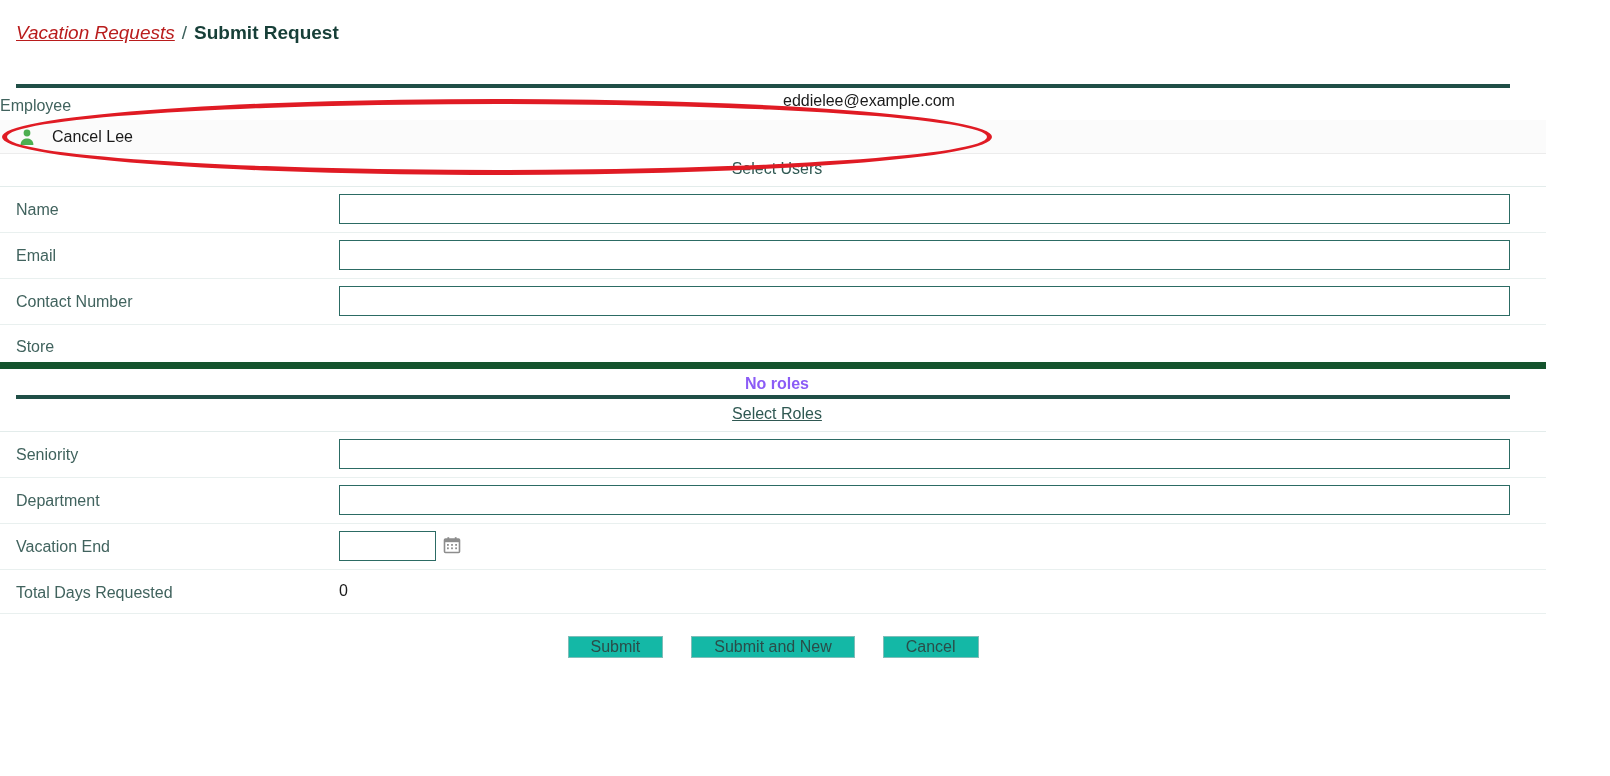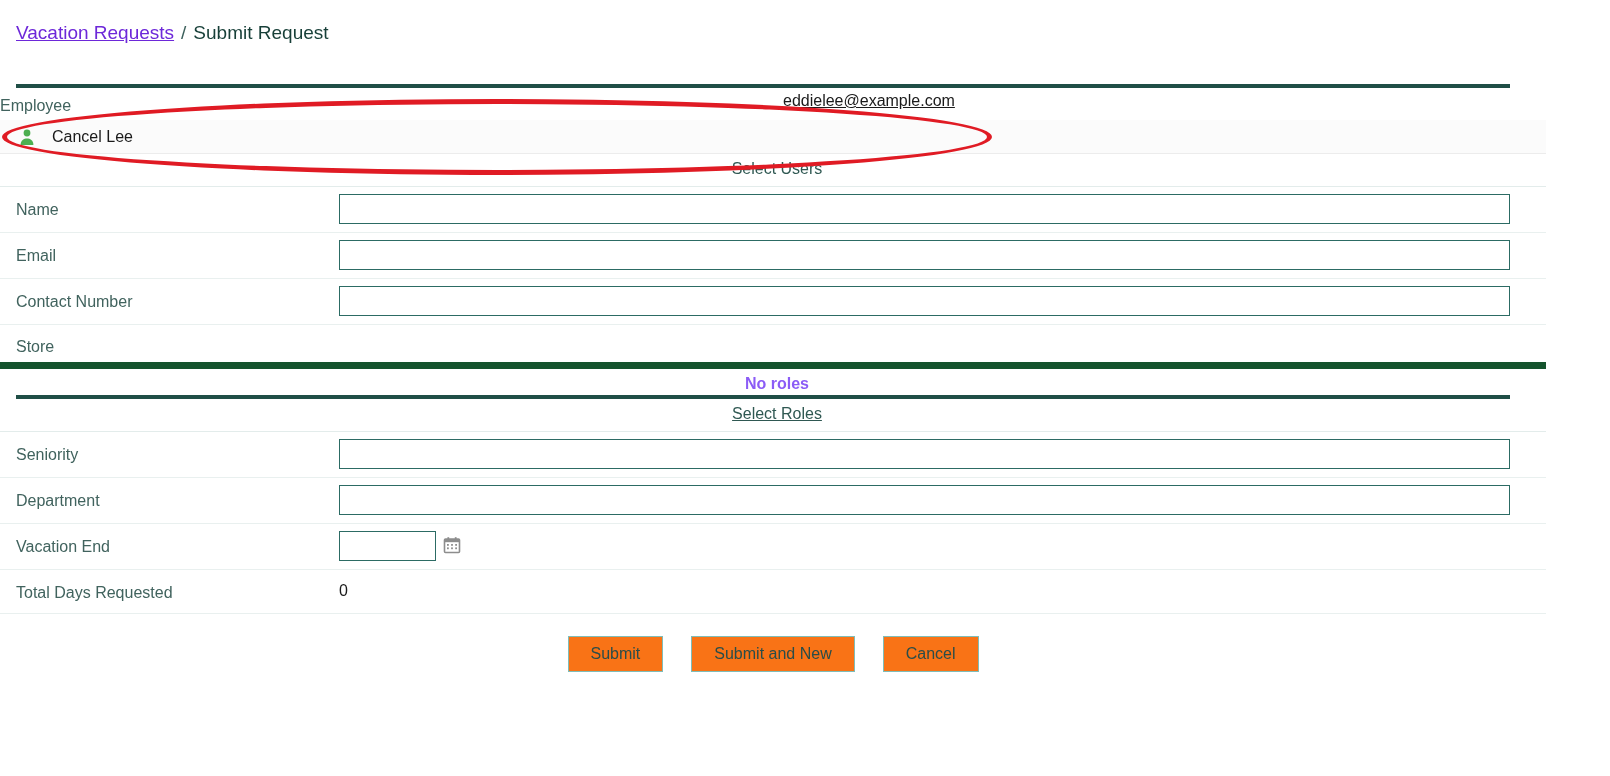--- a/index.html
+++ b/index.html
@@ -18,31 +18,32 @@
   }
 
   
   .breadcrumb {
     padding: 19px 0 0 16px;
     font-size: 19px;
     line-height: 28px;
     white-space: nowrap;
   }
   .crumb-link {
-    color: #6d28d9;
+    color: #b91c1c;
     text-decoration: underline;
     cursor: pointer;
+    font-style: italic;
   }
   .crumb-sep {
     color: #3b5f5a;
     padding: 0 7px;
   }
   .crumb-current {
     color: #173f38;
-    font-weight: normal;
+    font-weight: bold;
   }
 
   
   .sheet {
     position: absolute;
     top: 84px;
     left: 0;
     width: 1610px;
   }
 
@@ -83,21 +84,20 @@
   .employee-name {
     font-size: 16px;
     color: #1a1a1a;
   }
   .employee-email {
     font-size: 16px;
     color: #1a1a1a;
     position: absolute;
     left: 783px;
     top: 8px;
-    text-decoration: underline;
   }
 
   
   .center-row {
     width: 1546px;
     text-align: center;
     border-bottom: 1px solid #e3eceb;
     padding: 6px 0 8px 8px;
   }
   .center-link {
@@ -183,26 +183,26 @@
   
   .button-bar {
     width: 1546px;
     display: flex;
     justify-content: center;
     align-items: center;
     gap: 28px;
     padding-top: 22px;
   }
   .btn {
-    background: #f97316;
+    background: #14b8a6;
     border: 1px solid #7fbdb8;
     color: #2a4d49;
     font-family: "Liberation Sans", sans-serif;
     font-size: 16px;
-    height: 36px;
+    height: 22px;
     padding: 0 22px;
     cursor: pointer;
     border-radius: 0;
   }
 
   
   .annotation {
     position: absolute;
     left: 2px;
     top: 99px;

